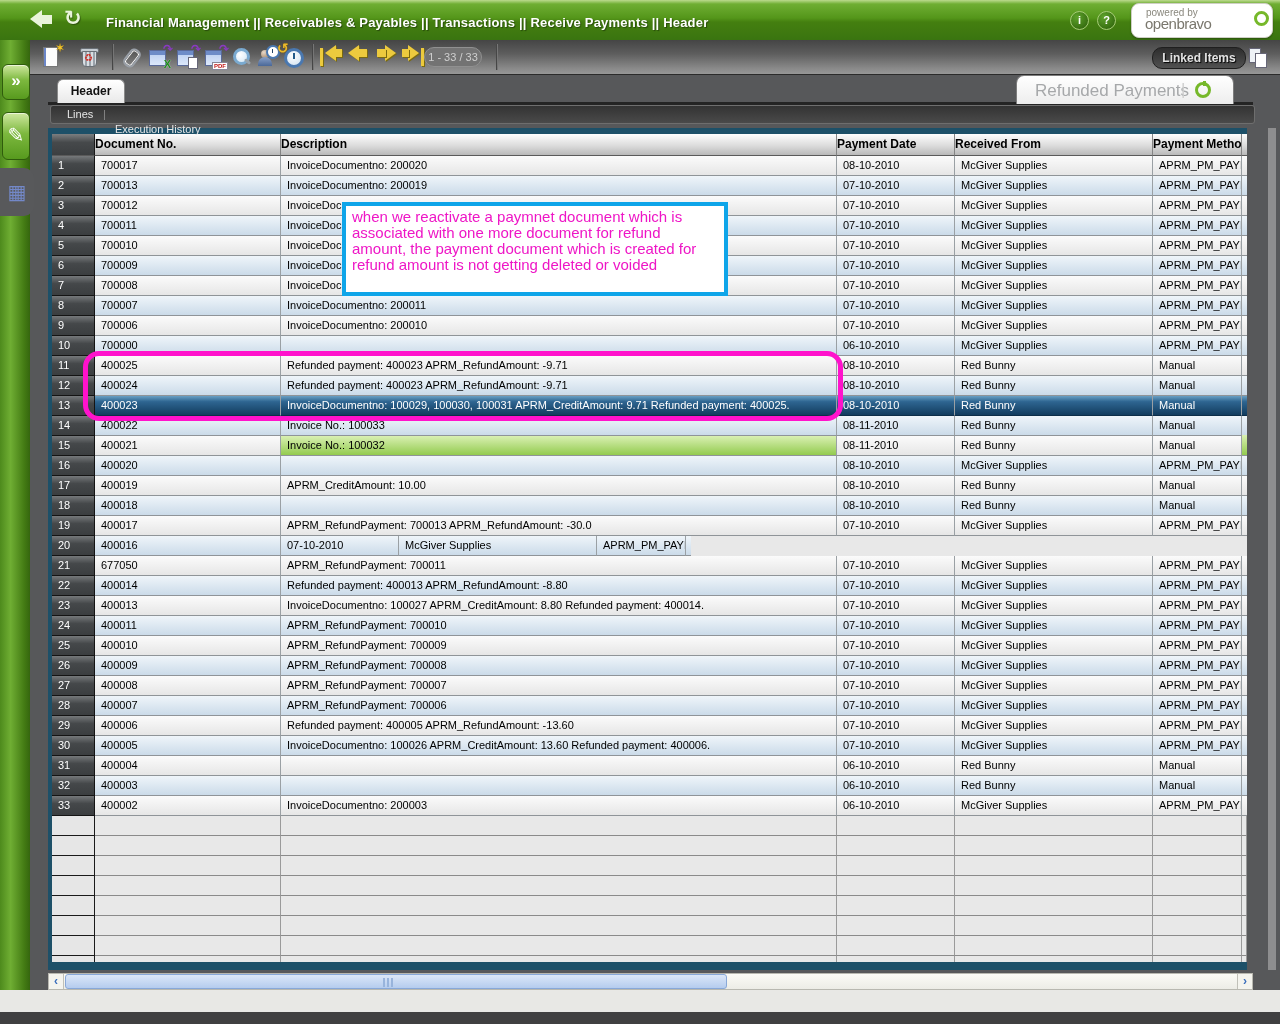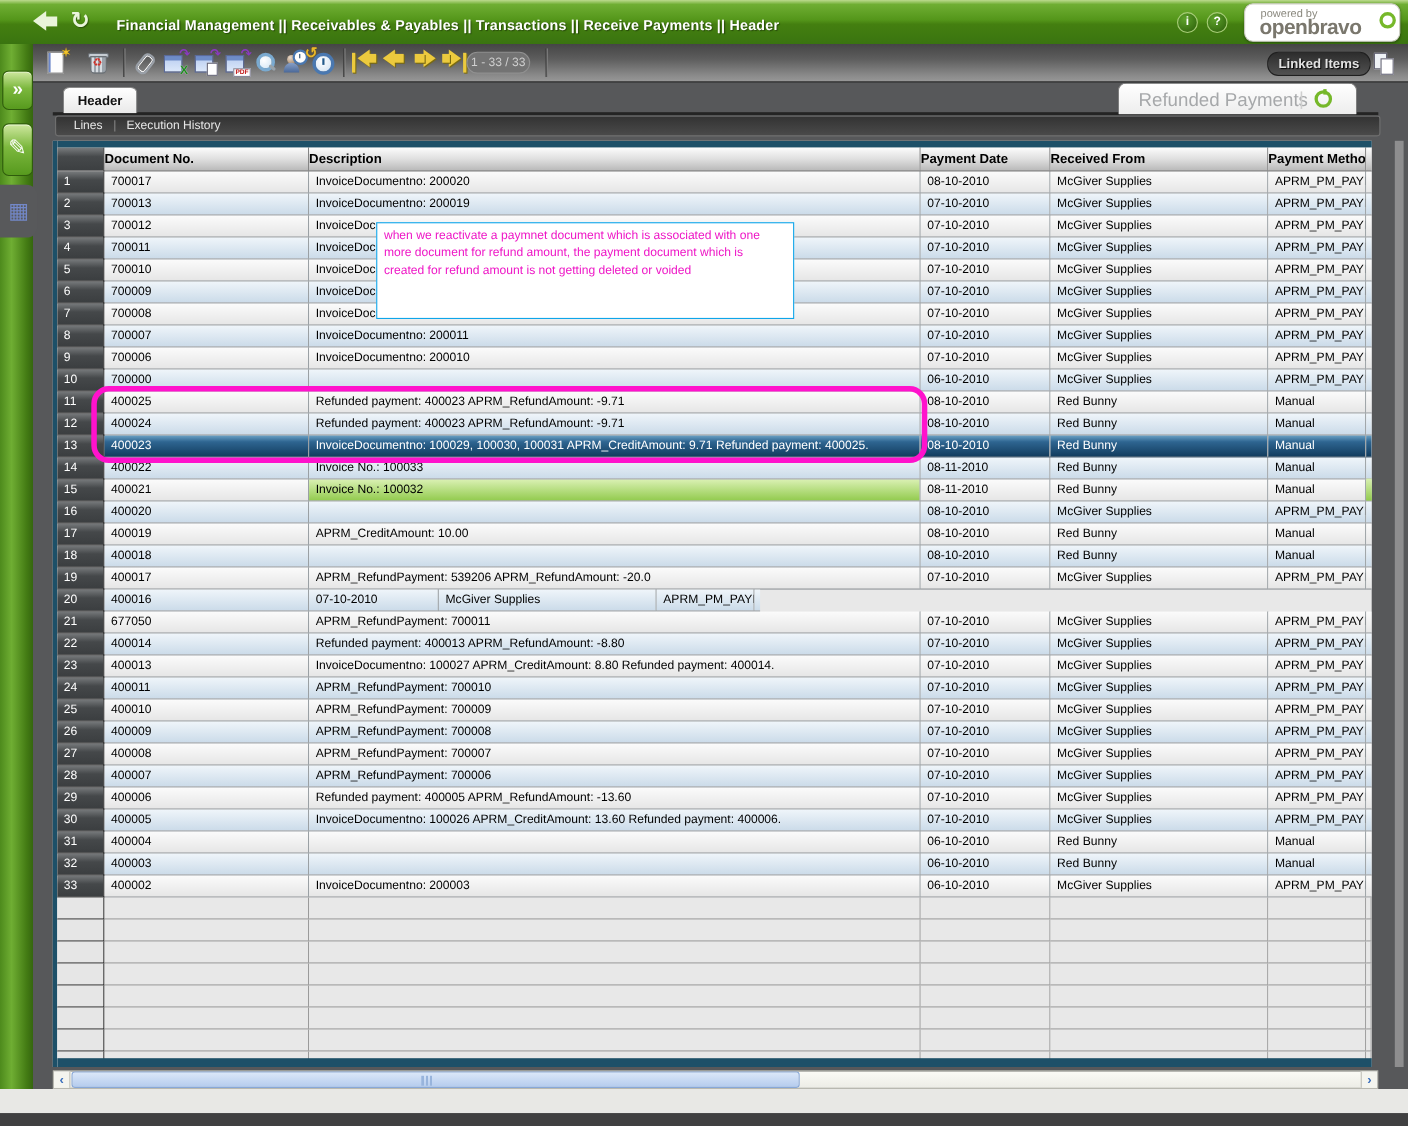--- a/index.html
+++ b/index.html
@@ -24,21 +24,21 @@
   #breadcrumb{left:106px;top:15px;color:#ffffff;font-weight:bold;font-size:13px;
     text-shadow:1px 1px 1px rgba(0,0,0,.4);letter-spacing:.2px;}
   .roundicon{width:17px;height:17px;border-radius:50%;text-align:center;line-height:16px;
     background:radial-gradient(circle at 35% 30%,#5ea32b,#2a5c08);color:#fff;
     font-size:11px;font-weight:bold;border:1px solid #a7cc78;}
   #info-btn{left:1070px;top:11px;}
   #help-btn{left:1097px;top:11px;}
   #brandbox{left:1131px;top:3px;width:140px;height:33px;background:#ffffff;
     border:1px solid #cfcfc6;border-radius:8px;box-shadow:0 1px 2px rgba(0,0,0,.3);}
   #powered{left:14px;top:3px;font-size:10px;color:#8a887e;}
-  #wordmark{left:13px;top:11px;font-size:19px;font-weight:bold;letter-spacing:-0.5px;color:#7a776d;}
+  #wordmark{left:13px;top:11px;font-size:15px;font-weight:normal;letter-spacing:-0.5px;color:#7a776d;}
   #wordmark .ob-open{color:#7a776d;}
   #wordmark .ob-bravo{color:#7a776d;}
   #brandmark{left:122px;top:7px;width:9px;height:9px;border:3px solid #76b82a;border-radius:50%;}
 
   
   #toolbar{left:30px;top:40px;width:1250px;height:34px;
     background:linear-gradient(180deg,#454545 0%,#5d5d5d 40%,#8b8b8b 85%,#979797 100%);
     border-bottom:1px solid #2b2b2b;}
   .tbtn{position:absolute;top:4px;width:26px;height:26px;}
   .tsep{position:absolute;top:4px;width:2px;height:26px;
@@ -135,21 +135,21 @@
   #window-tab .wt-sep{position:absolute;left:164px;top:4px;color:#cfcfcf;font-size:17px;}
   #window-tab .wt-logo{position:absolute;left:178px;top:6px;width:10px;height:10px;
     border:3px solid #76b82a;border-radius:50%;}
   #window-tab .wt-logo:after{content:"";position:absolute;left:5px;top:-4px;width:3px;height:5px;background:#76b82a;}
   #subtab-bar{left:50px;top:105px;width:1203px;height:17px;border-radius:3px;
     background:linear-gradient(180deg,#333333,#4a4a4a);border:1px solid #6e6e6e;z-index:3;
     color:#e6e6e6;font-size:11px;line-height:17px;}
   #subtab-bar .st{position:absolute;top:0;}
   #st-lines{left:16px;}
   #st-sep{left:52px;color:#8a8a8a;}
-  #st-exec{left:64px;}
+  #st-exec{left:64px;margin-top:15px;}
 
   
   #grid{left:48px;top:128px;width:1199px;height:842px;background:#e8e8e8;
     border-left:4px solid #1d5068;box-sizing:border-box;overflow:hidden;z-index:1;}
   #grid-topborder{left:0;top:0;width:1199px;height:6px;background:#1d5068;z-index:2;}
   #grid-header{position:absolute;left:0px;top:6px;height:22px;width:1195px;display:flex;}
   .hcell{height:22px;box-sizing:border-box;font-size:12px;font-weight:bold;color:#000;
     line-height:21px;padding-left:0;overflow:hidden;white-space:nowrap;
     background:linear-gradient(180deg,#fdfdfd 0%,#dcdcdc 55%,#b9b9b9 100%);
     border-right:1px solid #848484;border-bottom:1px solid #5a5a5a;}
@@ -175,22 +175,22 @@
     color:#fff;border-bottom:1px solid #0c2d48;}
   .gcell.green{background:linear-gradient(180deg,#d9f0b2,#93cb4f) !important;}
   .blank .gcell{background:#e8e8e8;border-right:1px solid #9a9a9a;border-bottom:1px solid #8a8a8a;}
   .blank .gcell.c0{background:#e6e6e6;color:#e6e6e6;
     border-right:1px solid #1a1a1a;border-bottom:1px solid #1a1a1a;}
   #grid-bottomborder{left:0;top:834px;width:1199px;height:8px;background:#1d5068;z-index:2;}
   #right-bevel{left:1268px;top:128px;width:8px;height:842px;background:#bcbcbc;opacity:.55;}
 
   
   #tooltip{left:342px;top:202px;width:366px;height:80px;background:#ffffff;
-    border:1px solid #0ea5e9;padding:3px 6px;z-index:5;
-    color:#ee16c6;font-size:11px;line-height:16px;}
+    border:4px solid #0ea5e9;padding:3px 6px;z-index:5;
+    color:#ee16c6;font-size:15px;line-height:16px;}
   #hl-box{left:83px;top:351px;width:750px;height:60px;border:5px solid #ff12cc;
     border-radius:16px;z-index:6;}
   #green-sliver{left:1242px;top:435px;width:5px;height:20px;
     background:linear-gradient(180deg,#d9f0b2,#93cb4f);z-index:2;}
 
   
   #hscroll{left:48px;top:973px;width:1205px;height:17px;background:linear-gradient(180deg,#fbfbf6,#ecece6);
     border:1px solid #b8b8b0;box-sizing:border-box;}
   .scr-btn{position:absolute;top:0px;width:14px;height:15px;background:#f4f4ee;
     color:#3a6ebc;font-weight:bold;font-size:12px;text-align:center;line-height:14px;}
@@ -478,21 +478,21 @@
         <div class="gcell c1">400018</div>
         <div class="gcell c2"></div>
         <div class="gcell c3">08-10-2010</div>
         <div class="gcell c4">Red Bunny</div>
         <div class="gcell c5">Manual</div>
         <div class="gcell c6"></div>
       </div>
       <div class="grow odd">
         <div class="gcell c0">19</div>
         <div class="gcell c1">400017</div>
-        <div class="gcell c2">APRM_RefundPayment: 539206 APRM_RefundAmount: -20.0</div>
+        <div class="gcell c2">APRM_RefundPayment: 700013 APRM_RefundAmount: -30.0</div>
         <div class="gcell c3">07-10-2010</div>
         <div class="gcell c4">McGiver Supplies</div>
         <div class="gcell c5">APRM_PM_PAYME</div>
         <div class="gcell c6"></div>
       </div>
       <div class="grow even">
         <div class="gcell c0">20</div>
         <div class="gcell c1">400016</div>
         <div class="gcell c3">07-10-2010</div>
         <div class="gcell c4">McGiver Supplies</div>

